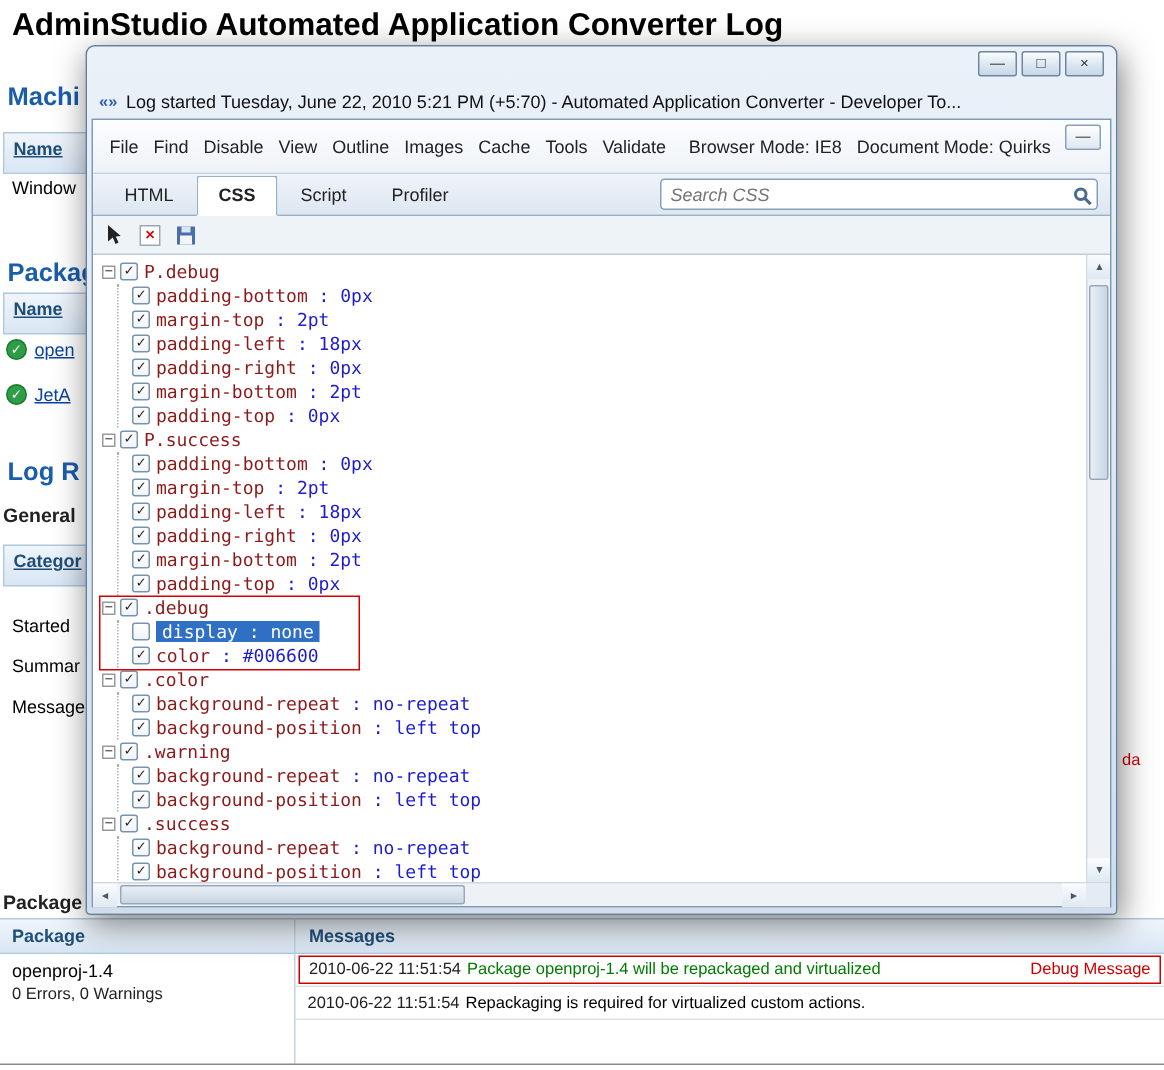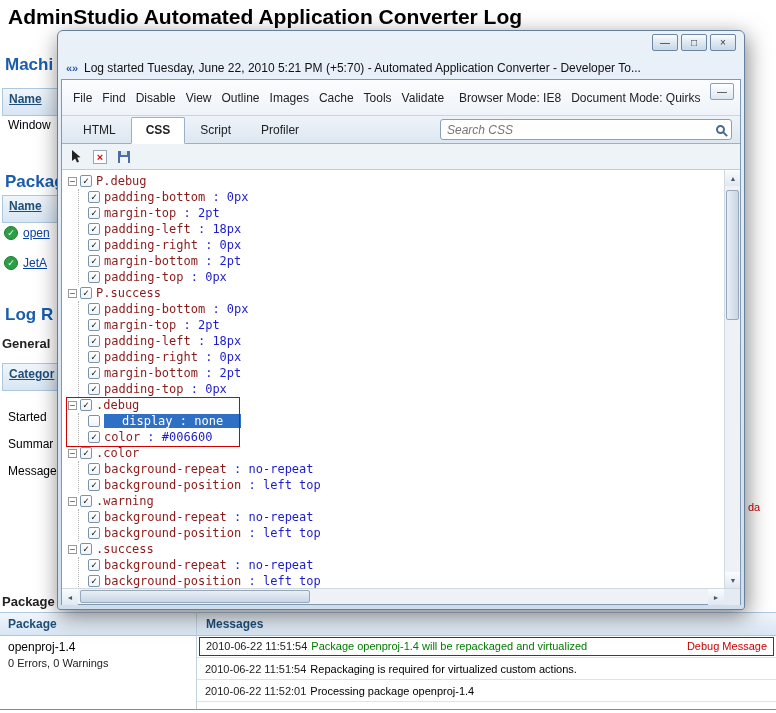--- a/index.html
+++ b/index.html
@@ -93,21 +93,21 @@
           font-family:"DejaVu Sans Mono",monospace; font-size:12px; overflow:hidden; }
   .trow { height:16px; display:flex; align-items:center; white-space:nowrap; }
   .expand { width:9px; height:9px; border:1px solid #9a9a9a; background:#fff; color:#444; font-size:9px;
             line-height:7px; text-align:center; margin-right:3px; flex:none; font-family:"DejaVu Sans Mono",monospace; }
   .cbox { width:12px; height:12px; border:1px solid #7a93ad; border-radius:2px; background:linear-gradient(#fff,#f0f4f8);
           font-size:10px; line-height:10px; text-align:center; color:#222; margin-right:4px; flex:none; }
   .sel-name { color:#8b1a1a; }
   .pname { color:#8b1a1a; }
   .pval { color:#1c1ccd; }
   .sel .pname, .sel .pval, .sel .psep { color:#fff; }
-  .sel { background:#2f6fc4; padding:0 18px; }
+  .sel { background:#2f6fc4; padding:0 4px; }
   .psep { color:#1c1ccd; }
   .tkids { margin-left:12px; border-left:1px dotted #b0b0b0; }
   .tkids .trow { padding-left:9px; }
   .tgroup > .trow { padding-left:2px; }
   .red-annotation { position:absolute; left:4px; top:227px; width:174px; height:50px;
                     border:1px solid #d40000; pointer-events:none; }
 
   .vscroll { position:absolute; right:0; top:0; width:16px; height:100%; background:#eef2f6;
              border-left:1px solid #d0d8e0; }
   .vthumb { position:absolute; left:1px; top:20px; width:13px; height:130px; border:1px solid #96a8ba;
@@ -164,24 +164,20 @@
     <div class="msg-row debug">
       <div class="debug-box">
         <span class="msg-time">2010-06-22 11:51:54</span>
         <span class="msg-text">Package openproj-1.4 will be repackaged and virtualized</span>
         <span class="debug-annotation">Debug Message</span>
       </div>
     </div>
     <div class="msg-row ">
       <span class="msg-time">2010-06-22 11:51:54</span>
       <span class="msg-text">Repackaging is required for virtualized custom actions.</span>
-    </div>
-    <div class="msg-row ">
-      <span class="msg-time">2010-06-22 11:52:01</span>
-      <span class="msg-text">Processing package openproj-1.4</span>
     </div>
   </div>
 <div class="abs bottom-line"></div>
 
 <div class="abs win">
   <div class="caption">
     <div class="cap-btns">
       <div class="cap-btn">—</div>
       <div class="cap-btn">□</div>
       <div class="cap-btn">×</div>

